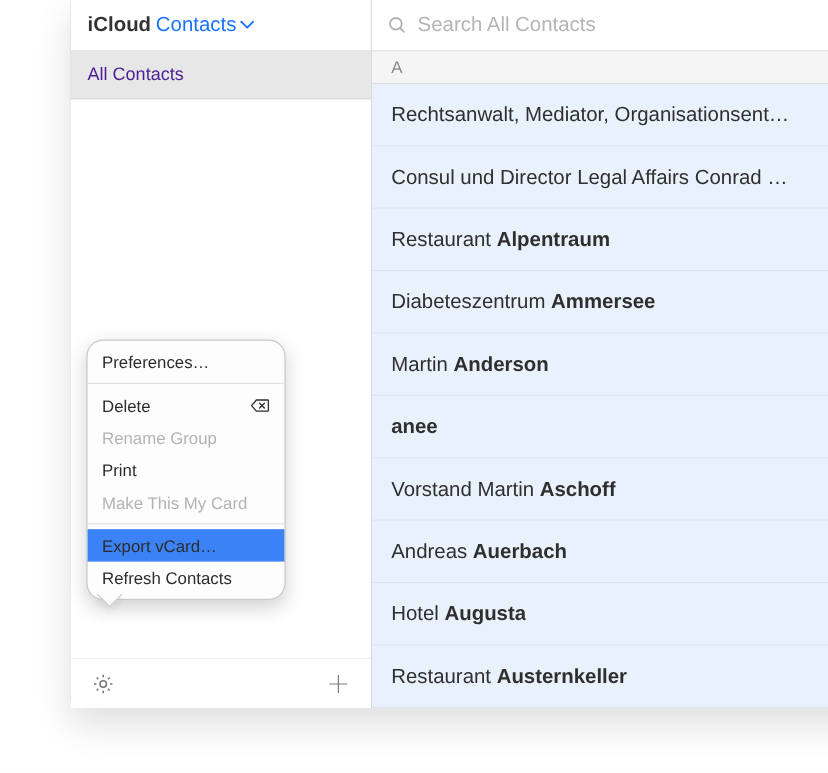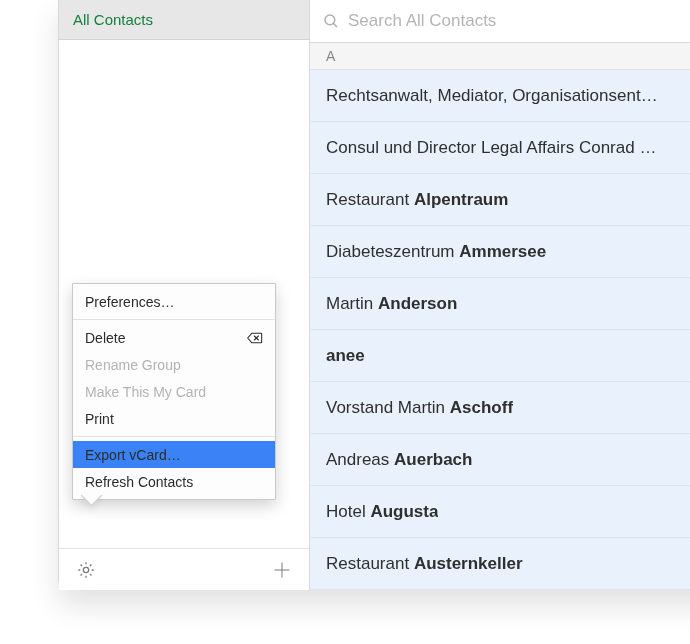--- a/index.html
+++ b/index.html
@@ -45,21 +45,21 @@
   .chevron-down { margin-left: 3px; }
   .chevron-down svg { display:block; }
   .groups-row {
     height: 40px;
     background: #e7e7e7;
     border-bottom: 1px solid #d4d4d4;
     display: flex;
     align-items: center;
     padding-left: 14px;
     font-size: 15px;
-    color: #15803d;
+    color: #4c1d95;
   }
   .sidebar-body {
     flex: 1;
     background: #fff;
     position: relative;
   }
   .sidebar-footer {
     height: 42px;
     border-top: 1px solid #e3e3e3;
     display: flex;
@@ -128,24 +128,24 @@
     text-overflow: ellipsis;
   }
   .contact-row .inner { overflow:hidden; text-overflow:ellipsis; white-space:nowrap; }
   .bold { font-weight: 700; }
 
   
   .popup {
     position: absolute;
     left: 13px;
     bottom: 48px;
-    width: 204px;
+    width: 166px;
     background: #fdfdfd;
     border: 1px solid #c9c9c9;
-    border-radius: 1px;
+    border-radius: 14px;
     box-shadow: 0 6px 16px rgba(0,0,0,0.18);
     padding: 4px 0;
     z-index: 20;
   }
   .popup-tail {
     position: absolute;
     left: 24px;
     bottom: 37px;
     width: 16px;
     height: 16px;
@@ -176,20 +176,29 @@
   .menu-item.hover { background: #3b82f6; }
   .menu-sep { height: 1px; background: #e2e2e2; margin: 4px 0; }
   .backspace-icon { color: #2c2c2c; display:flex; }
 </style>
 </head>
 <body>
 
 <div class="app">
 
   <div class="sidebar">
+    <div class="sidebar-header">
+      <span class="title-icloud">iCloud</span>
+      <span class="title-contacts">Contacts</span>
+      <span class="chevron-down">
+        <svg width="12" height="8" viewBox="0 0 12 8">
+            <path d="M1 1 L6 6 L11 1" stroke="#1874ff" stroke-width="1.6" fill="none" stroke-linecap="round" stroke-linejoin="round"></path>
+          </svg>
+      </span>
+    </div>
     <div class="groups-row">
       <span>All Contacts</span>
     </div>
     <div class="sidebar-body">
 
       <div class="popup" id="popup">
           <div class="menu-item">
             <span>Preferences…</span>
           </div>
           <div class="menu-sep"></div>
@@ -199,25 +208,25 @@
               <svg width="16" height="12" viewBox="0 0 24 18" fill="none" stroke="#2c2c2c" stroke-width="1.6" stroke-linejoin="round" stroke-linecap="round">
                 <path d="M7 2 H21 a1 1 0 0 1 1 1 V15 a1 1 0 0 1 -1 1 H7 L1 9 Z"></path>
                 <line x1="11" y1="6" x2="17" y2="12"></line>
                 <line x1="17" y1="6" x2="11" y2="12"></line>
               </svg>
             </span>
           </div>
           <div class="menu-item disabled">
             <span>Rename Group</span>
           </div>
+          <div class="menu-item">
+            <span>Print</span>
+          </div>
           <div class="menu-item disabled">
             <span>Make This My Card</span>
-          </div>
-          <div class="menu-item">
-            <span>Print</span>
           </div>
           <div class="menu-sep"></div>
           <div class="menu-item hover">
             <span>Export vCard…</span>
           </div>
           <div class="menu-item">
             <span>Refresh Contacts</span>
           </div>
         </div>
       <div class="popup-tail"></div>

